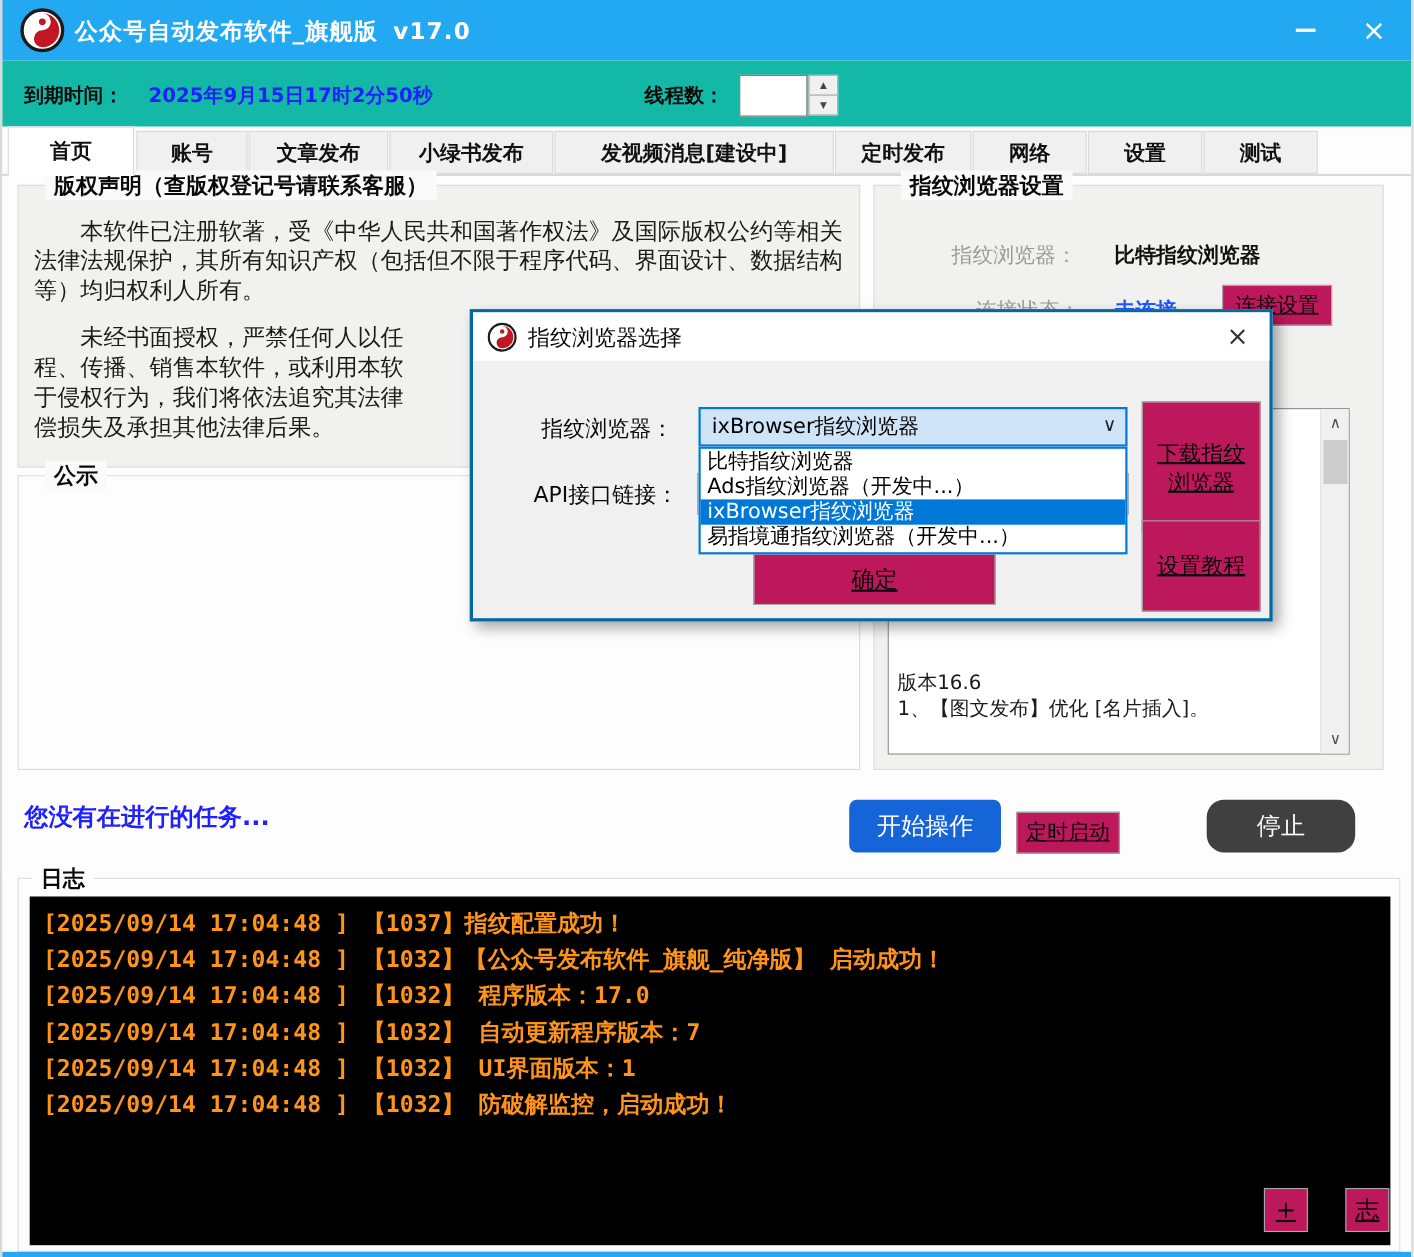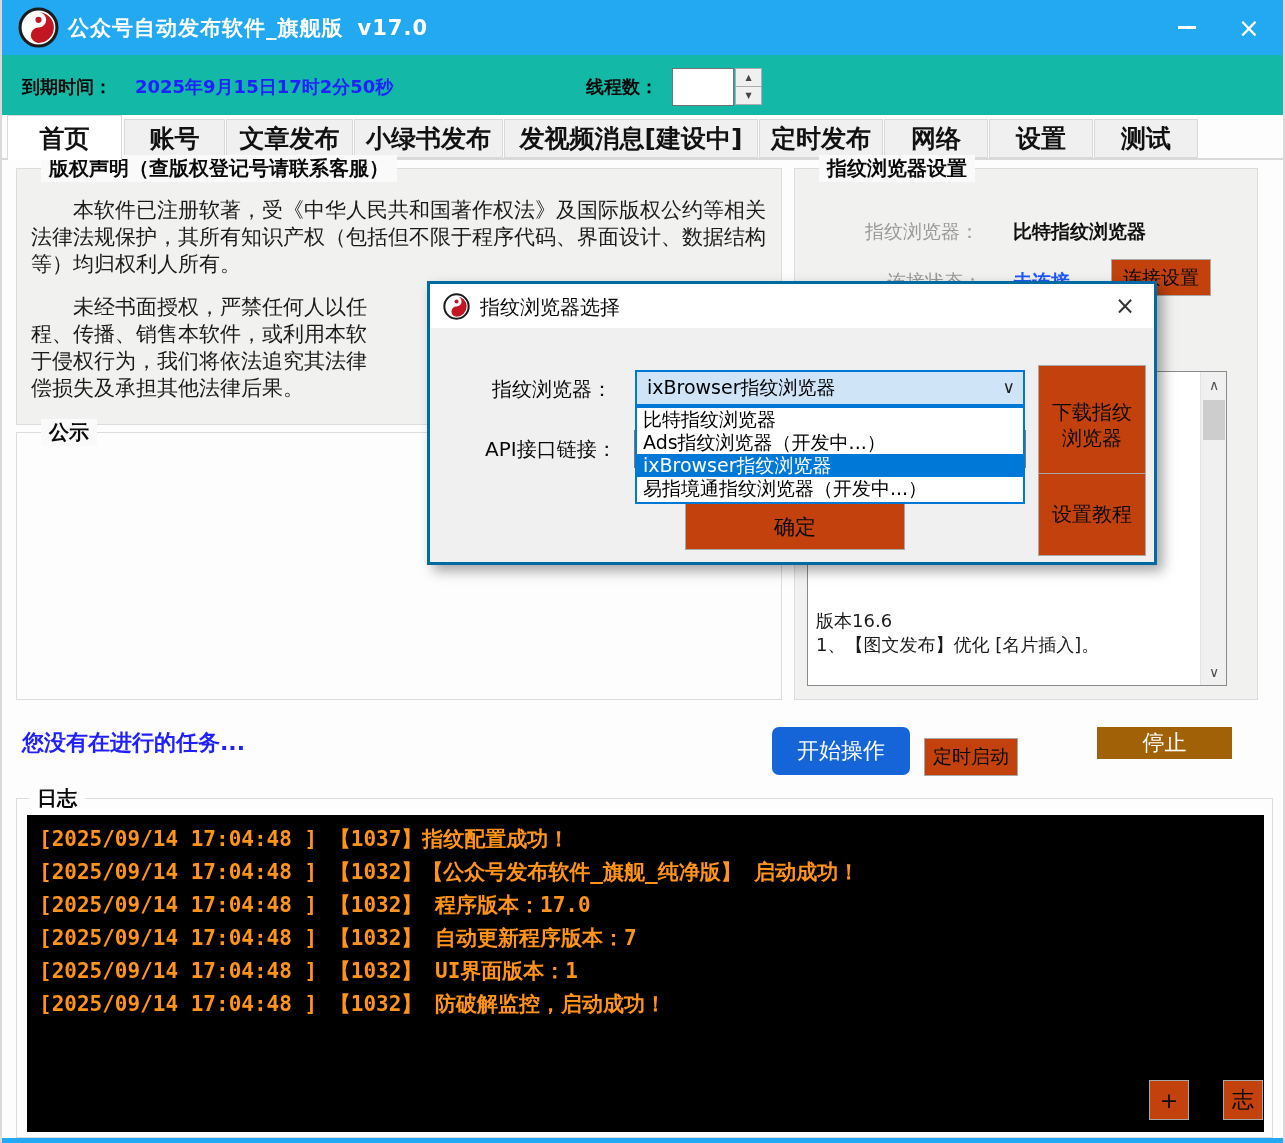--- a/index.html
+++ b/index.html
@@ -27,57 +27,57 @@
   .threads-input { position:absolute; left:670px; top:13px; width:62px; height:38px;
                    border:1px solid #717171; background:#fff; font-size:18px; padding:0 6px; }
   .spinner { position:absolute; left:733px; top:13px; width:27px; height:38px; }
   .spin-btn { width:27px; height:19px; background:#f0f0f0; border:1px solid #acacac; font-size:8px;
               color:#444; display:flex; align-items:center; justify-content:center; }
 
   
   .tabbar { position:absolute; left:0; top:115px; width:100%; height:45px; }
   .tabbar .baseline { position:absolute; left:0; top:43px; width:1281px; height:2px; background:#d9d9d9; }
   .tab { position:absolute; background:#f0f0f0; border:1px solid #d9d9d9; top:4px; height:39px;
-         display:flex; align-items:center; justify-content:center; font-size:25px; font-weight:600; color:#111; }
+         display:flex; align-items:center; justify-content:center; font-size:19px; font-weight:600; color:#111; }
   .tab.active { background:#fff; top:0; height:45px; border-bottom:none; z-index:2; }
 
   
   .content { position:absolute; left:0; top:160px; width:100%; height:555px; background:#fdfdfd; }
   .groupbox { position:absolute; border:1px solid #dcdcdc; }
   .group-label { position:absolute; top:-14px; left:24px; padding:0 8px; background:#fafafa;
                  font-size:20px; font-weight:700; color:#0a0a0a; white-space:nowrap; }
   .gb-copyright { left:14px; top:8px; width:766px; height:257px; background:#f1f1f0; }
   .gb-copyright .body { position:absolute; left:14px; top:28px; width:738px; font-size:21px; line-height:27px; color:#1b1b1b; }
   .gb-copyright p.p1 { text-indent:2em; margin-bottom:16px; }
   .p2line { white-space:nowrap; overflow:hidden; }
   .p2line.first { text-indent:2em; }
   .gb-notice { left:14px; top:272px; width:766px; height:268px; background:#fdfdfd; }
   .gb-fingerprint { left:792px; top:8px; width:464px; height:532px; background:#f1f1f0; }
   .fp-row-label { position:absolute; font-size:19px; color:#9a9a9a; }
   .fp-browser-value { position:absolute; left:218px; top:50px; font-size:19px; font-weight:600; color:#101010; }
   .fp-status-value { position:absolute; left:218px; top:100px; font-size:19px; font-weight:700; color:#1f56ff; }
-  .btn { background:#c2410c; border:1px solid #a8a8a8; display:flex; align-items:center; justify-content:center;
-         font-size:19px; color:#0a0a0a; cursor:default; }
+  .btn { background:#be185d; border:1px solid #a8a8a8; display:flex; align-items:center; justify-content:center;
+         font-size:19px; color:#0a0a0a; cursor:default;text-decoration:underline; }
   .fp-connect-btn { position:absolute; left:316px; top:90px; width:100px; height:37px; }
   .fp-textbox { position:absolute; left:12px; top:202px; width:420px; height:315px; background:#fff; border:1px solid #8a8a8a; }
   .fp-changelog { position:absolute; left:8px; bottom:28px; font-size:18px; line-height:24px; color:#1b1b1b; }
   .vscroll { position:absolute; right:0; top:0; width:26px; height:100%; background:#f0f0f0; border-left:1px solid #e3e3e3; }
   .vs-arrow { position:absolute; left:0; width:26px; height:26px; display:flex; align-items:center; justify-content:center;
               color:#505050; font-size:14px; }
   .vs-up { top:0; } .vs-down { bottom:0; }
   .vs-thumb { position:absolute; left:2px; top:28px; width:22px; height:40px; background:#cdcdcd; }
 
   
   .statusrow { position:absolute; left:0; top:715px; width:100%; height:83px; background:#fdfdfd; }
   .status-msg { position:absolute; left:20px; top:13px; font-size:22px; font-weight:700; color:#1f1fff; }
   .start-btn { position:absolute; left:770px; top:12px; width:138px; height:48px; background:#1565d8; color:#fff;
                border:none; border-radius:7px; font-size:22px; display:flex; align-items:center; justify-content:center; }
   .sched-btn { position:absolute; left:922px; top:23px; width:94px; height:38px; }
-  .stop-btn { position:absolute; left:1095px; top:12px; width:135px; height:32px; background:#a16207; color:#fff;
-              border:none; border-radius:0; font-size:22px; display:flex; align-items:center; justify-content:center; }
+  .stop-btn { position:absolute; left:1095px; top:12px; width:135px; height:48px; background:#404040; color:#fff;
+              border:none; border-radius:16px; font-size:22px; display:flex; align-items:center; justify-content:center; }
 
   
   .gb-log { left:14px; top:798px; width:1257px; height:340px; background:#fdfdfd; position:absolute; border:1px solid #dcdcdc; }
   .log-box { position:absolute; left:10px; top:16px; width:1237px; height:317px; background:#000; overflow:hidden; }
   .log-lines { padding:8px 12px; font-family:"DejaVu Sans Mono","Liberation Mono",monospace;
                font-size:21px; font-weight:700; line-height:33px; white-space:nowrap; }
   .log-red { color:#ff2020; } .log-orange { color:#ff9418; }
   .log-mini-btn { position:absolute; width:40px; height:40px; top:265px; font-size:22px; }
   .log-plus { left:1122px; } .log-zhi { left:1196px; }
 

